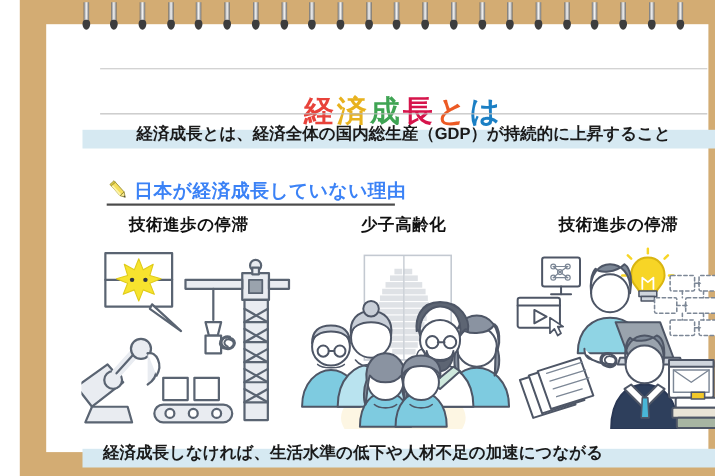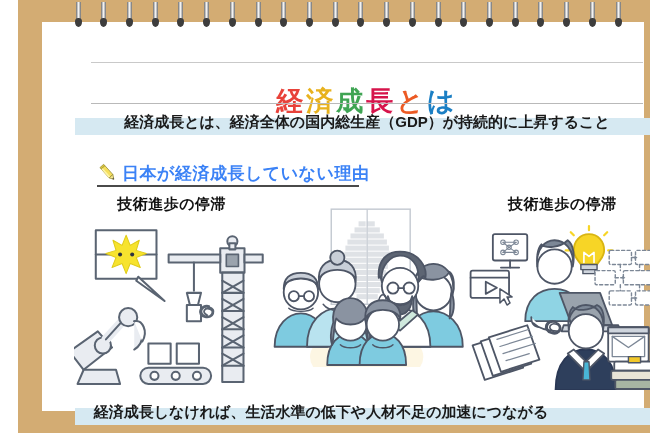--- a/index.html
+++ b/index.html
@@ -308,20 +308,21 @@
 
               <g stroke-width="1.8">
                 <path d="M130 96 c-6 -3 -2 -8 3 -6 c5 2 1 9 -5 7 c-7 -3 -3 -11 4 -9 c8 2 4 12 -4 10 c-9 -2 -5 -13 4 -11"></path>
               </g>
             </g>
           </svg>
         </div>
       </div>
 
       <div class="col">
+        <div class="col-title">少子高齢化</div>
         <div class="col-art">
           <svg viewBox="0 0 190 170" xmlns="http://www.w3.org/2000/svg">
 
             <g>
               <rect x="60" y="14" width="78" height="94" fill="#ffffff" stroke="#c3c9d1" stroke-width="1.4"></rect>
               <g fill="#dfe2e6">
                 <rect x="95" y="26" width="8" height="5"></rect>
                 <rect x="87" y="26" width="7" height="5"></rect>
                 <rect x="96" y="32" width="12" height="5"></rect>
                 <rect x="83" y="32" width="12" height="5"></rect>

